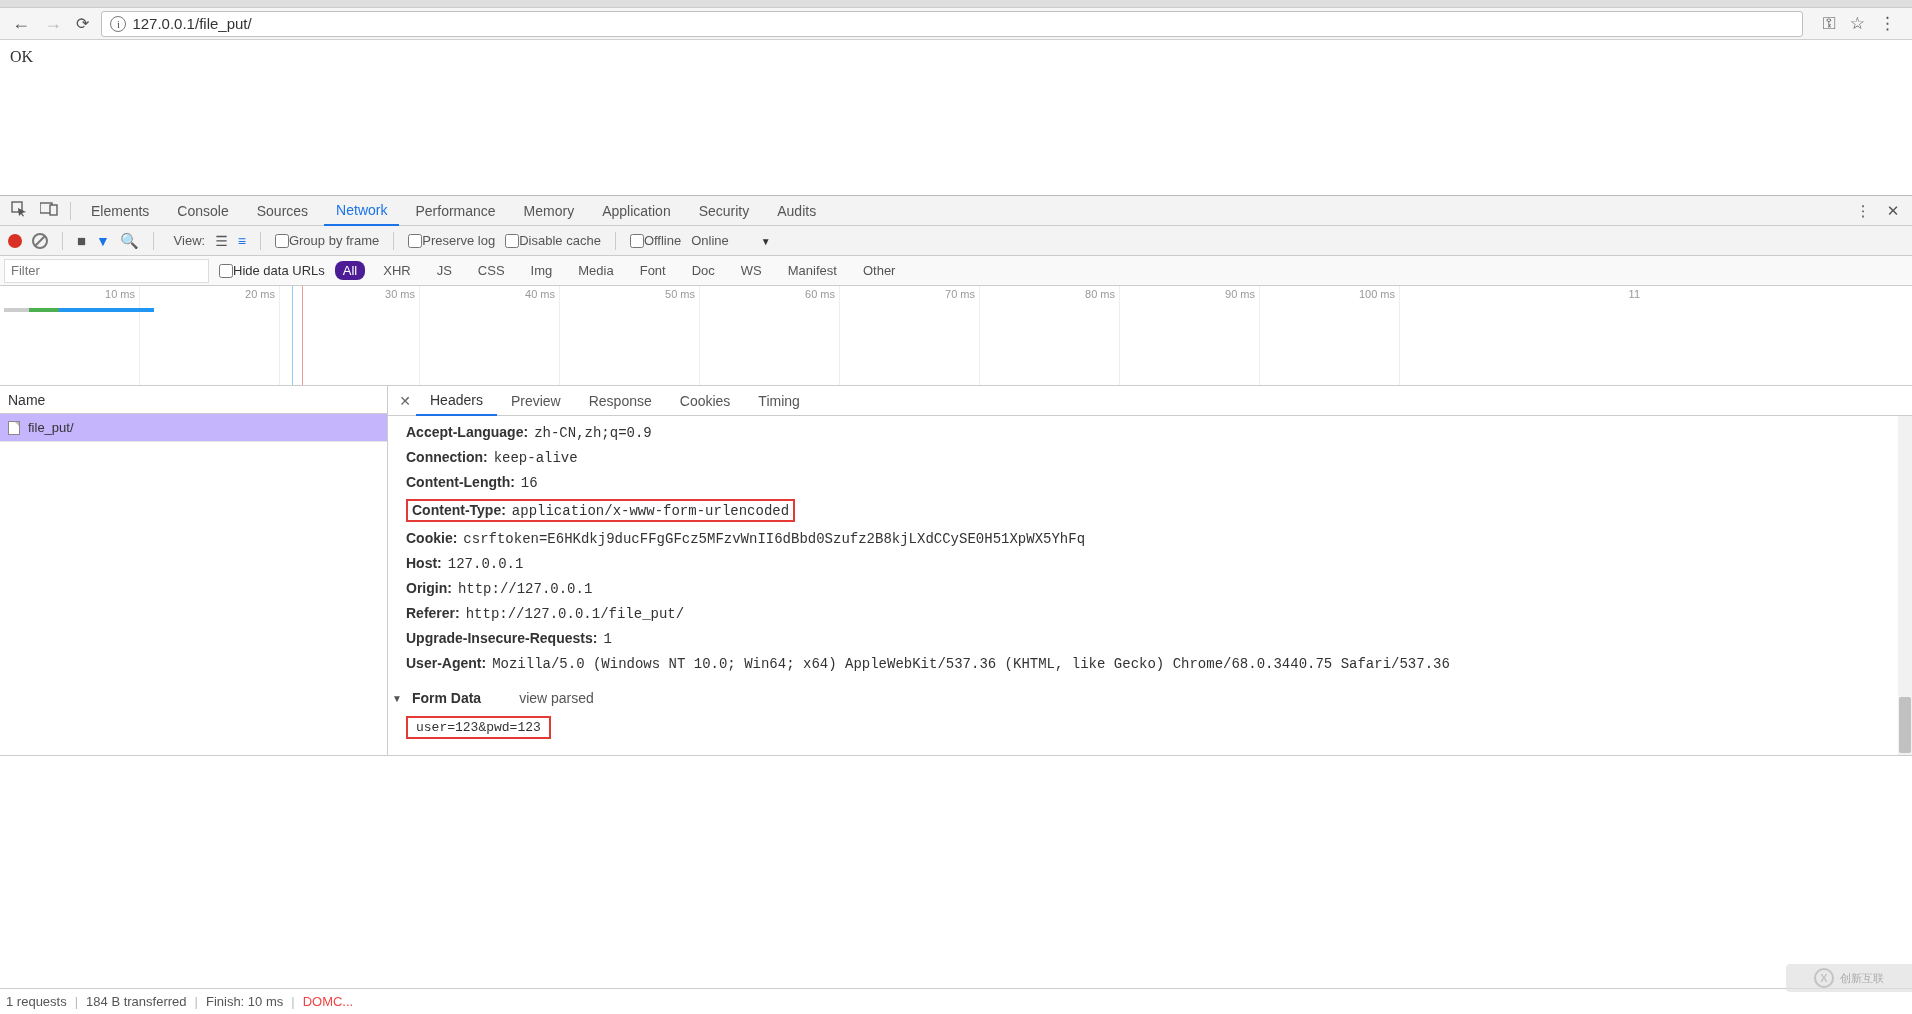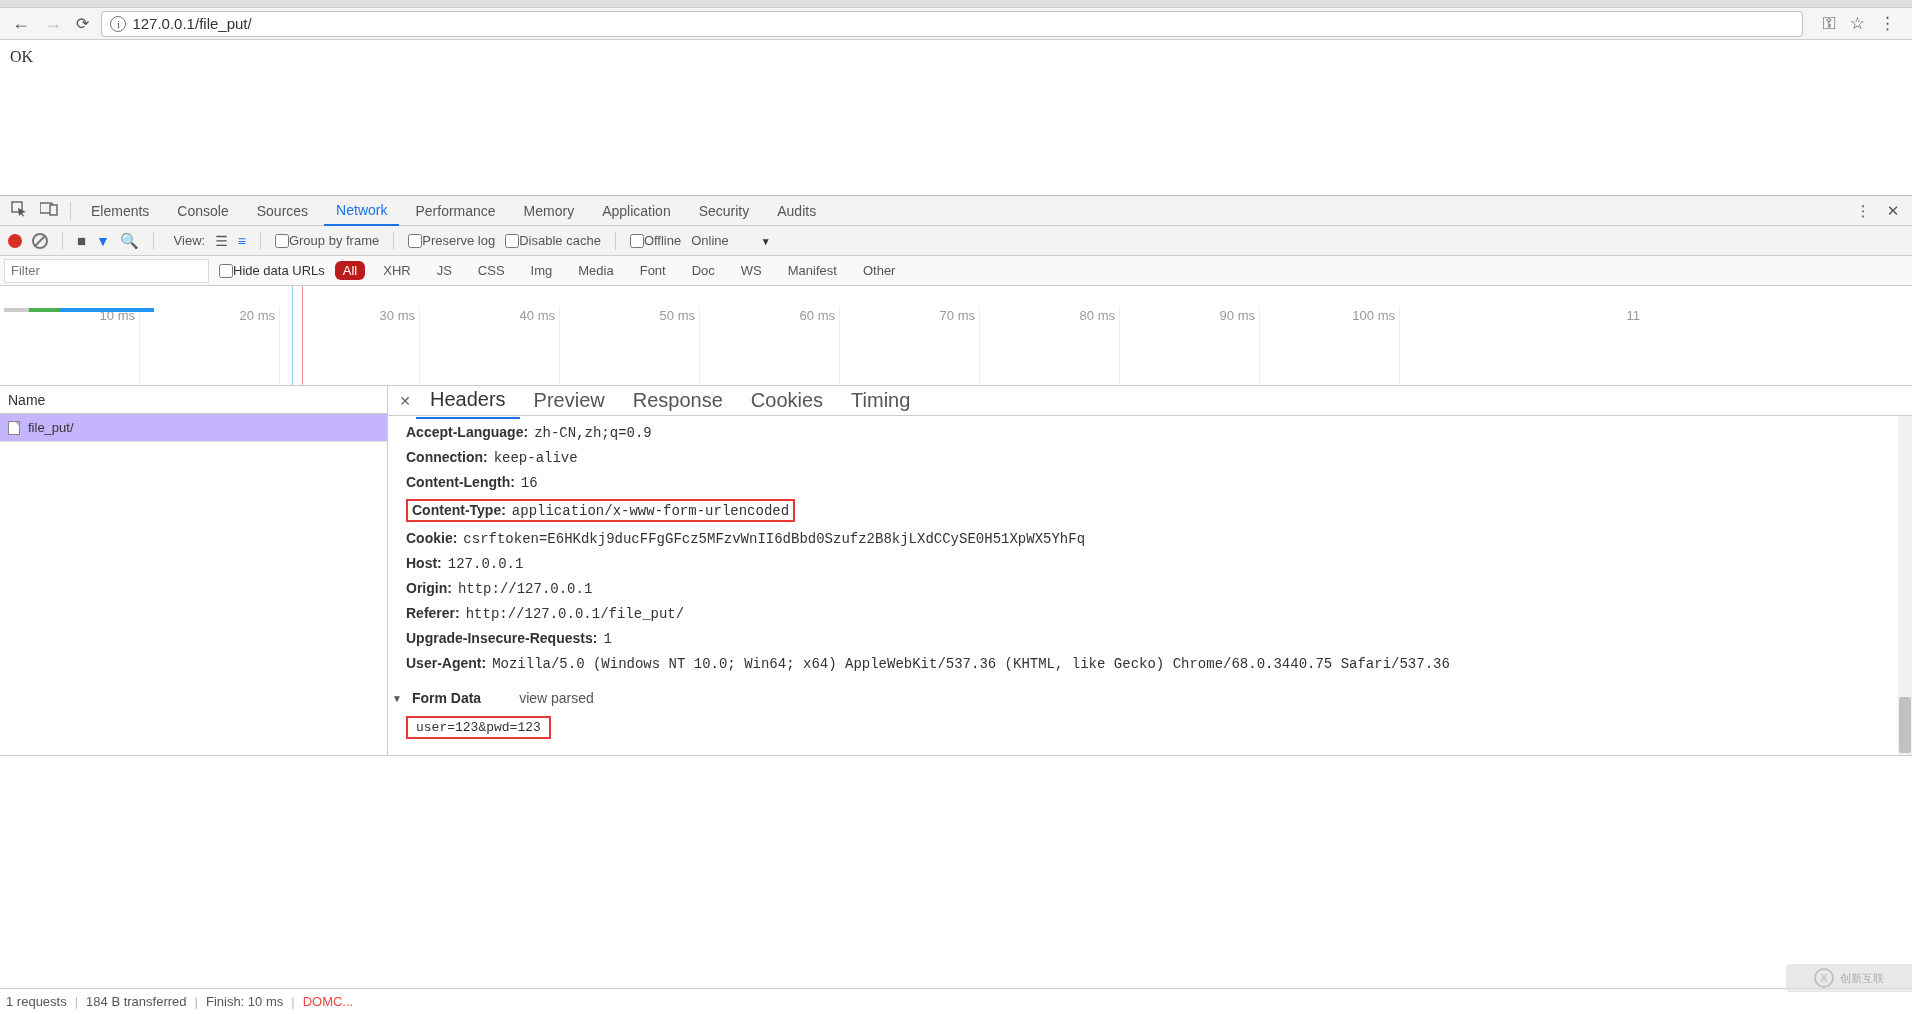--- a/index.html
+++ b/index.html
@@ -45,41 +45,41 @@
   .chk { display: flex; align-items: center; gap: 0; }
   .chk input { width: 14px; height: 14px; }
   .view-label { margin-left: 6px; }
   .view-ic { font-size: 14px; color: #555; }
   .dropdown-ic { font-size: 10px; color: #333; margin-left: 2px; }
 
   
   .filter-bar { display: flex; align-items: center; height: 30px; background: #f9f9f9; border-bottom: 1px solid #ccc; padding: 0 4px; gap: 10px; }
   .filter-input { width: 205px; height: 24px; border: 1px solid #ddd; padding: 0 6px; color: #999; background: #fff; font-size: 13px; }
   .pill { padding: 2px 8px; border-radius: 8px; font-size: 13px; color: #555; }
-  .pill.active { background: #b91c1c; color: #fff; border-radius: 6px; }
+  .pill.active { background: #4c1d95; color: #fff; }
 
   
   .timeline { height: 100px; border-bottom: 1px solid #ccc; position: relative; background: #fff; }
-  .tl-tick { position: absolute; top: 0; bottom: 0; border-right: 1px solid #eee; font-size: 13px; color: #999; margin-top: 20px; }
+  .tl-tick { position: absolute; top: 0; bottom: 0; border-right: 1px solid #eee; font-size: 11px; color: #999; }
   .tl-tick span { position: absolute; top: 2px; right: 4px; }
   .tl-stripe { position: absolute; height: 4px; top: 22px; }
   .tl-marker { position: absolute; top: 0; bottom: 0; width: 1px; }
 
   
   .split { display: flex; height: 370px; border-bottom: 1px solid #ccc; }
   .req-list { width: 388px; border-right: 1px solid #ccc; }
   .req-list-header { height: 28px; display: flex; align-items: center; padding: 0 8px; border-bottom: 1px solid #ccc; color: #333; font-size: 14px; }
   .req-row { height: 28px; display: flex; align-items: center; padding: 0 8px; gap: 8px; background: #c4b5fd; border-bottom: 1px solid #e6e6e6; }
   .doc-ic { width: 12px; height: 14px; border: 1px solid #888; background: #fff; position: relative; }
   .doc-ic::after { content: ""; position: absolute; top: 0; right: 0; border-top: 4px solid #bbb; border-left: 4px solid transparent; }
 
   .details { flex: 1; display: flex; flex-direction: column; overflow: hidden; position: relative; }
   .det-tabs { display: flex; align-items: center; height: 30px; border-bottom: 1px solid #ccc; padding: 0 6px; gap: 0; }
   .det-close { width: 22px; text-align: center; color: #666; font-size: 14px; }
-  .det-tab { padding: 6px 14px; color: #555; font-size: 20px; }
+  .det-tab { padding: 6px 14px; color: #555; font-size: 14px; }
   .det-tab.active { color: #333; border-bottom: 2px solid #1a73e8; }
 
   .det-body { flex: 1; overflow-y: auto; padding: 4px 0 10px 18px; position: relative; }
   .hdr-line { padding: 4px 0; font-size: 14px; }
   .hdr-line b { font-weight: 600; margin-top: 12px; }
   .hdr-val { margin-left: 6px; }
   .red-box { border: 2px solid #e53935; padding: 1px 4px; display: inline-block; }
   .section-header { font-weight: 600; font-size: 14px; padding: 14px 0 4px 0; display: flex; align-items: center; gap: 10px; margin-left: -14px; }
   .tri { font-size: 10px; color: #555; }
   .link-like { color: #555; font-weight: 400; margin-left: 28px; }

